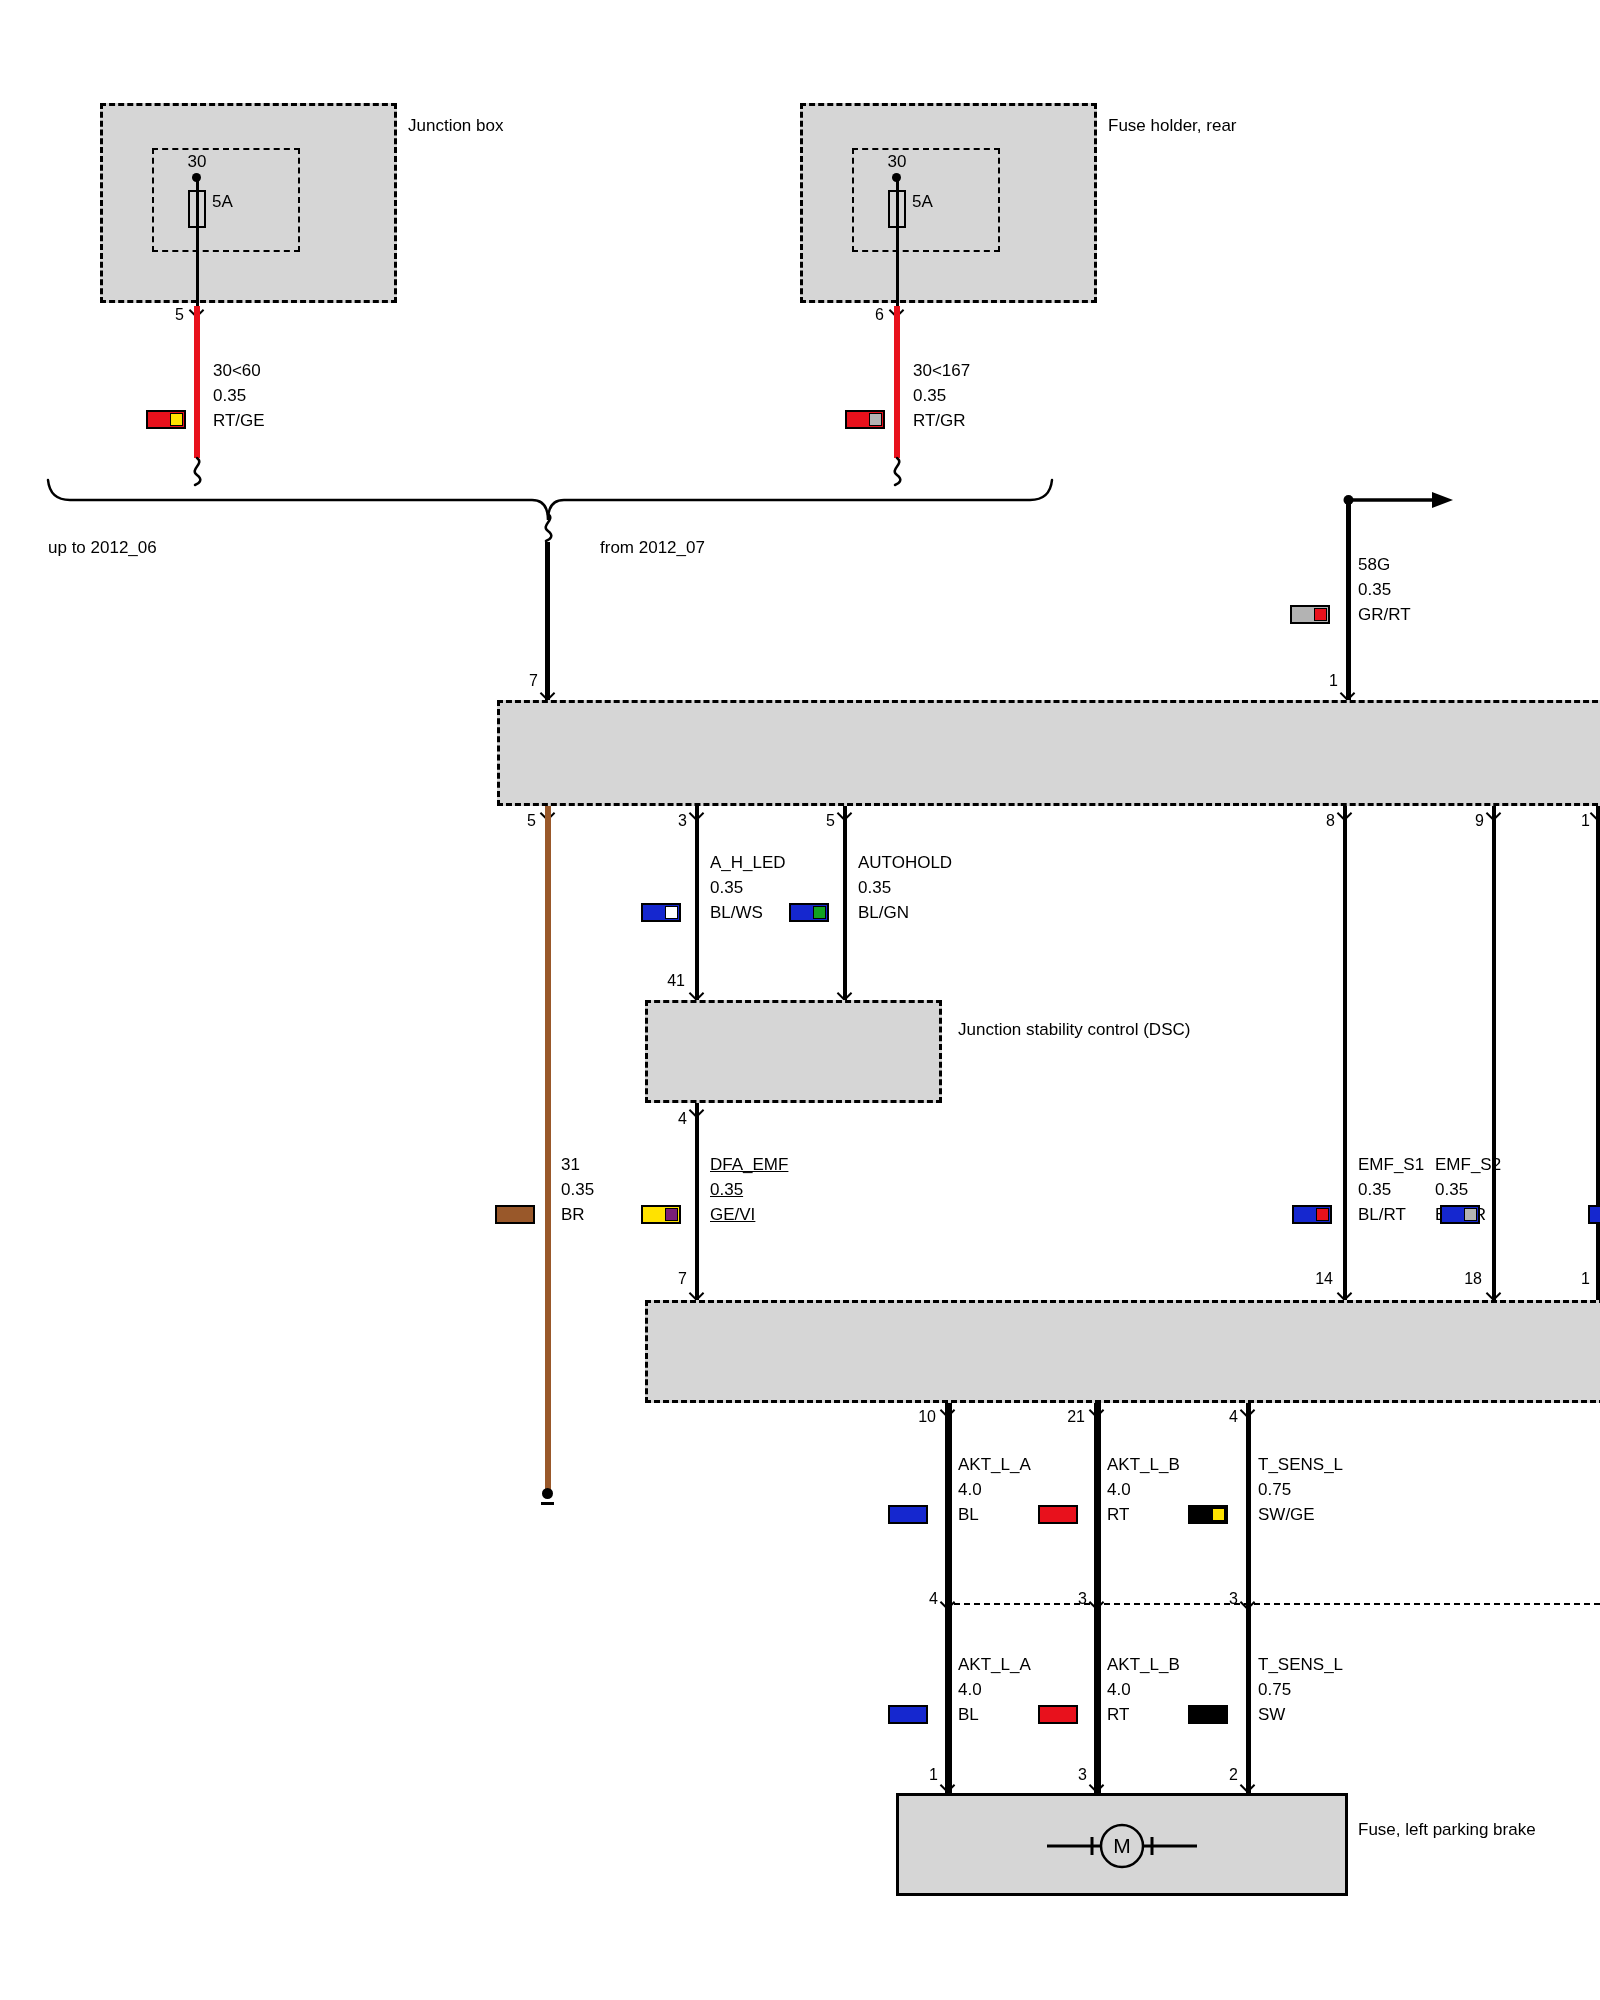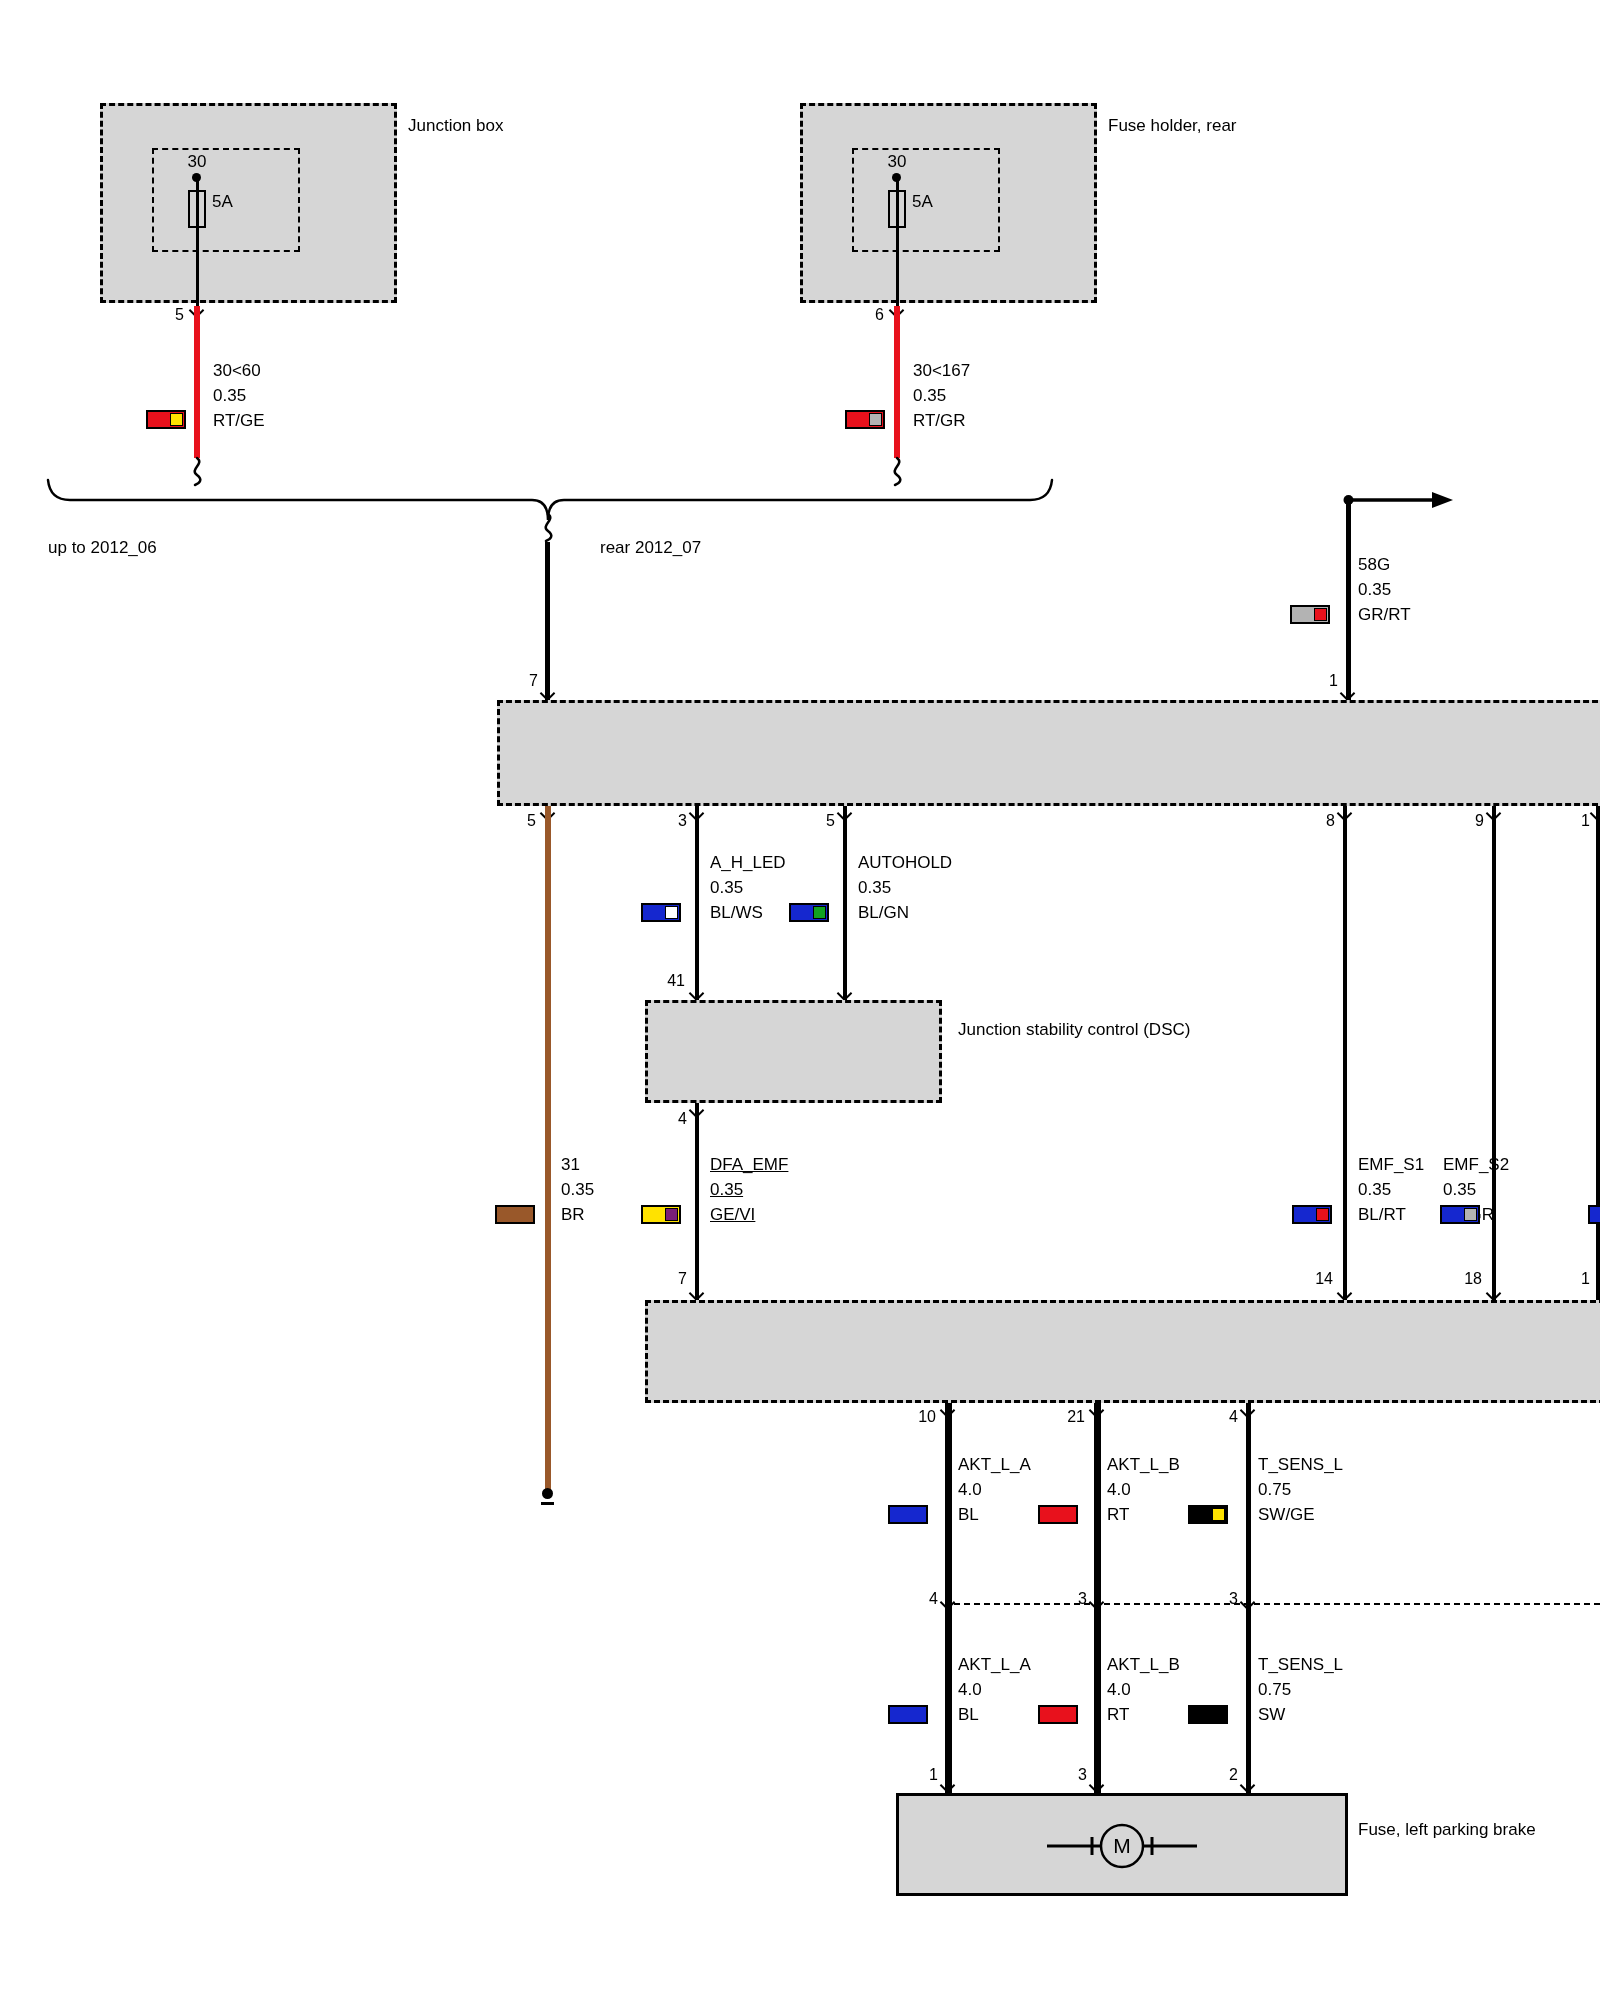--- a/index.html
+++ b/index.html
@@ -68,21 +68,21 @@
     <div>RT/GR</div>
   </div>
   <span class="swatch" style="left: 845px; top: 410px; background: rgb(232, 17, 28);">
       <span class="swatch-inner" style="background: rgb(179, 179, 179);"></span>
     </span>
 
   <svg style="left:40px; top:476px;" width="1020" height="50">
     <path d="M8,4 Q10,24 30,24 L492,24 Q508,24 508,44 Q508,24 524,24 L990,24 Q1010,24 1012,4" fill="none" stroke="#000" stroke-width="2.5" stroke-linecap="round"></path>
   </svg>
   <div class="label" style="left:48px; top:538px;">up to 2012_06</div>
-  <div class="label" style="left:600px; top:538px;">rear 2012_07</div>
+  <div class="label" style="left:600px; top:538px;">from 2012_07</div>
   <svg style="left:539px; top:512px;" width="18" height="30">
     <path d="M9,2 C17,8 1,13 9,19 C15,23.5 12,27 7,29" fill="none" stroke="#000" stroke-width="2.5" stroke-linecap="round"></path>
   </svg>
   <div class="wire" style="left:545px; top:542px; width:5px; height:158px;"></div>
 
   <svg style="left:1340px; top:489px;" width="118" height="22">
     <circle cx="8.5" cy="11" r="5" fill="#000"></circle>
     <line x1="8.5" y1="11" x2="92" y2="11" stroke="#000" stroke-width="3.5"></line>
     <polygon points="92,3 113,11 92,19" fill="#000"></polygon>
   </svg>
@@ -167,21 +167,21 @@
   <div class="wire-label" style="left:1358px; top:1152px;">
     <div>EMF_S1</div>
     <div>0.35</div>
     <div>BL/RT</div>
   </div>
   <span class="swatch" style="left: 1292px; top: 1205px; background: rgb(21, 39, 207);">
       <span class="swatch-inner" style="background: rgb(232, 17, 28);"></span>
     </span>
 
   <div class="wire" style="left:1492px; top:806px; width:4px; height:494px;"></div>
-  <div class="wire-label" style="left:1435px; top:1152px;margin-left:8px;">
+  <div class="wire-label" style="left:1435px; top:1152px;">
     <div>EMF_S2</div>
     <div>0.35</div>
     <div>BL/GR</div>
   </div>
   <span class="swatch" style="left: 1440px; top: 1205px; background: rgb(21, 39, 207);">
       <span class="swatch-inner" style="background: rgb(179, 179, 179);"></span>
     </span>
 
   <div class="wire" style="left:1596px; top:806px; width:4px; height:494px;"></div>
   <span class="swatch" style="left: 1588px; top: 1205px; background: rgb(21, 39, 207);"></span>

